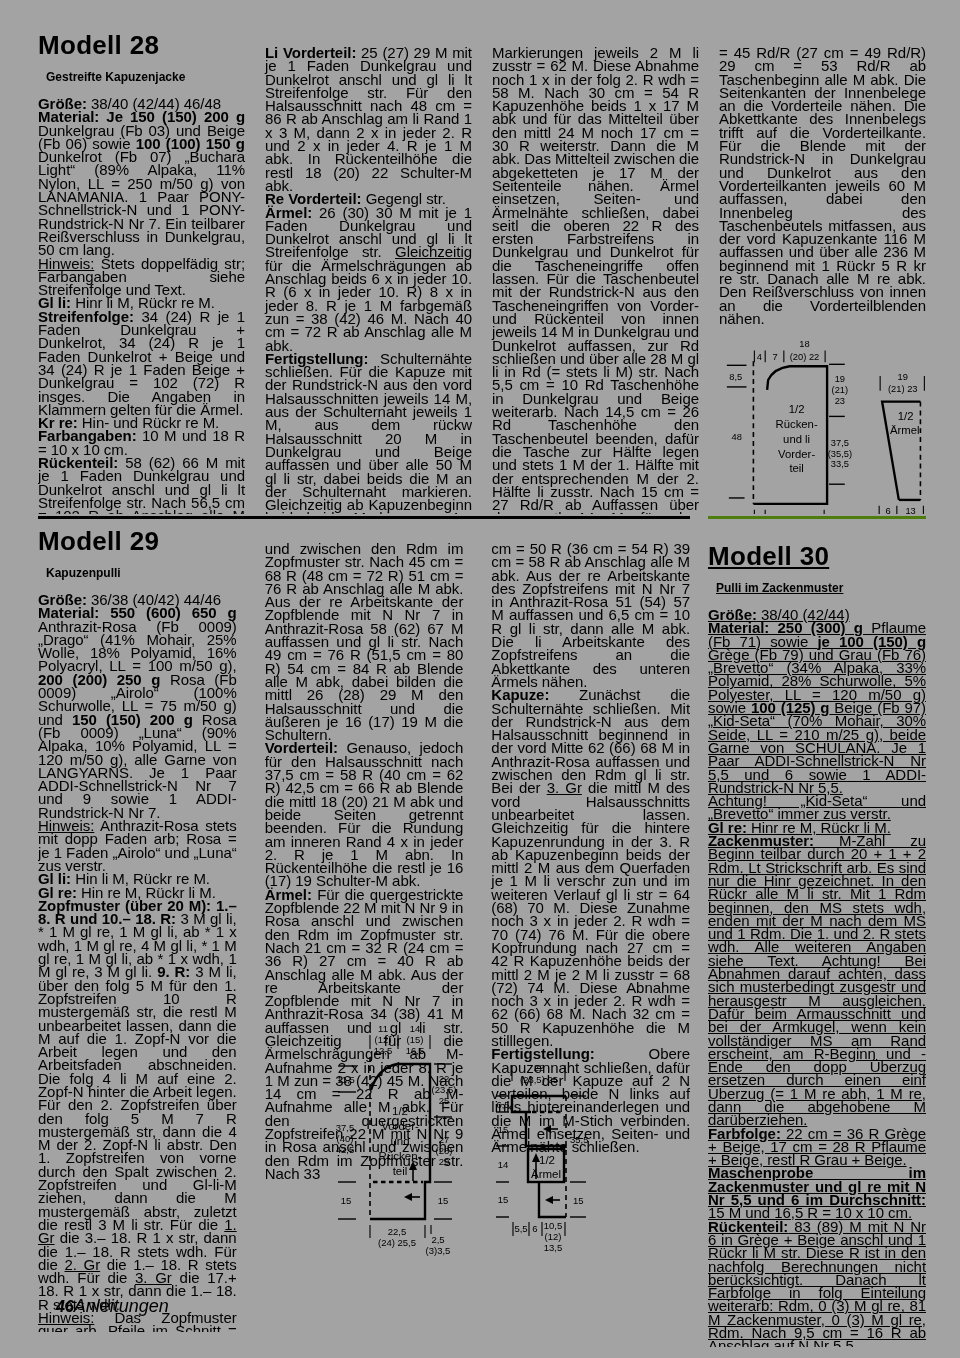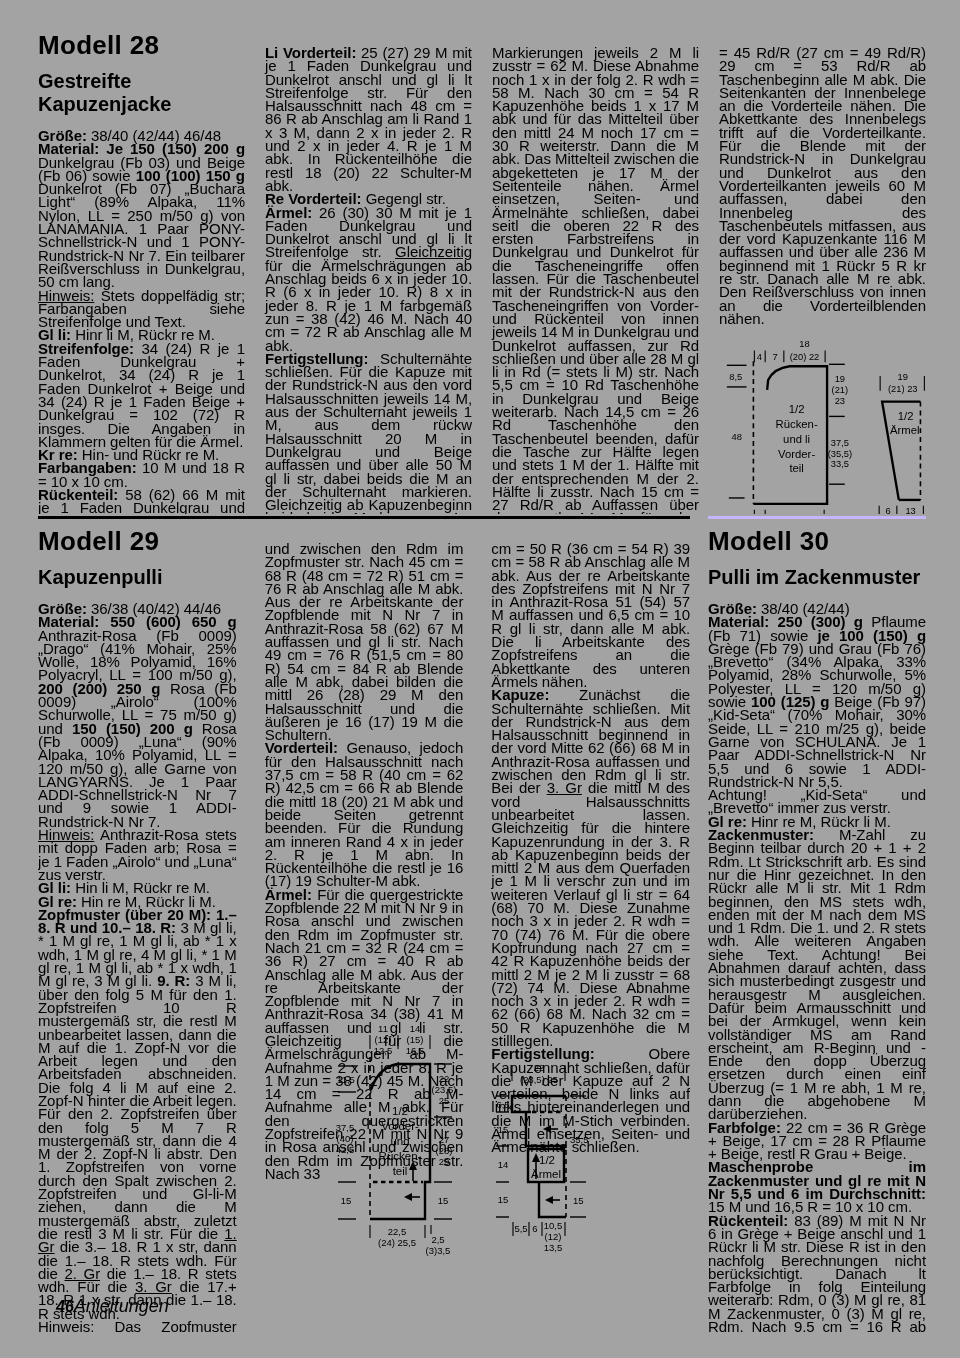--- a/index.html
+++ b/index.html
@@ -3,25 +3,25 @@
 <meta charset="utf-8">
 <style>
   html,body{margin:0;padding:0;background:#fff;}
   .page{position:relative;width:960px;height:1358px;background:#a3a3a3;color:#000;
         font-family:"Liberation Sans",sans-serif;overflow:hidden;}
   .top-section{position:absolute;left:38px;top:30px;width:888px;height:484px;
         display:flex;gap:20px;overflow:hidden;}
   .group-left{position:absolute;left:38px;top:516px;width:652px;height:806px;
         border-top:3px solid #000;padding-top:7px;display:flex;gap:28px;overflow:hidden;}
   .col-m30{position:absolute;left:708px;top:516px;width:218px;height:806px;
-        border-top:3px solid #c4b5fd;padding-top:7px;overflow:hidden;}
+        border-top:3px solid #4d7c0f;padding-top:22px;overflow:hidden;text-decoration:underline;}
   .col{flex:1 1 0;min-width:0;}
   .pad-top{padding-top:16px;}
   .model-title{font-size:26px;font-weight:900;letter-spacing:.3px;margin:0 0 9px 0;}
-  .model-subtitle{font-size:20px;font-weight:bold;margin:0 0 13px 0;}
+  .model-subtitle{font-size:12px;font-weight:bold;margin:0 0 13px 8px;}
   .para{margin:0;text-align:justify;font-size:15px;line-height:13.3px;
         letter-spacing:-0.05px;hyphens:auto;}
   .para b{font-weight:bold;}
   .footer{position:absolute;left:56px;top:1296px;display:flex;align-items:baseline;font-style:italic;}
   .footer .num{font-size:16px;font-weight:bold;}
   .footer .lbl{font-size:18px;}
   svg{display:block;}
   svg text{font-family:"Liberation Sans",sans-serif;font-size:9.5px;fill:#000;}
   svg text.dtitle{font-size:11.5px;}
   .outline{fill:none;stroke:#000;stroke-width:2.4;stroke-linejoin:miter;}

